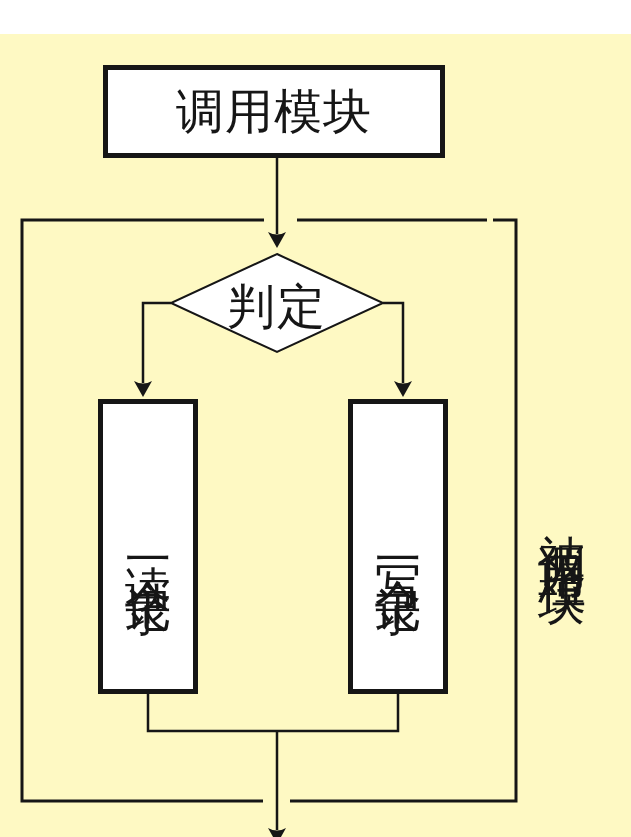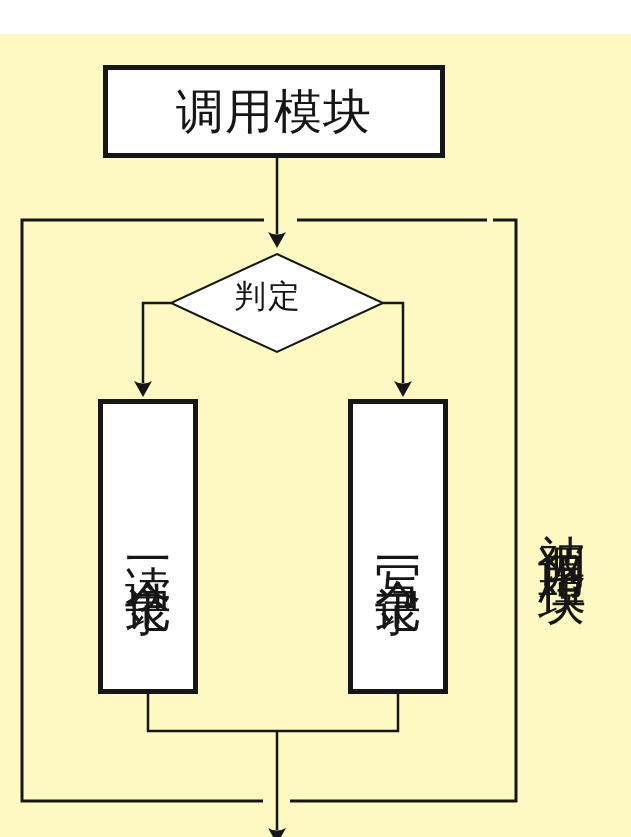--- a/index.html
+++ b/index.html
@@ -39,24 +39,24 @@
     writing-mode: vertical-rl;
     -webkit-text-orientation: upright;
     text-orientation: upright;
     font-size: 46px;
     letter-spacing: 7px;
     line-height: 1;
     white-space: nowrap;
   }
   #decision-label {
     position: absolute;
-    left: 168px; top: 241px;
+    left: 177px; top: 241px;
     width: 200px;
     text-align: center;
-    font-size: 32px;
+    font-size: 48px;
     letter-spacing: 2px;
     background: transparent;
   }
   #container-label {
     position: absolute;
     left: 538px; top: 341px;
     height: 296px;
     display: flex;
     align-items: center;
     justify-content: center;

